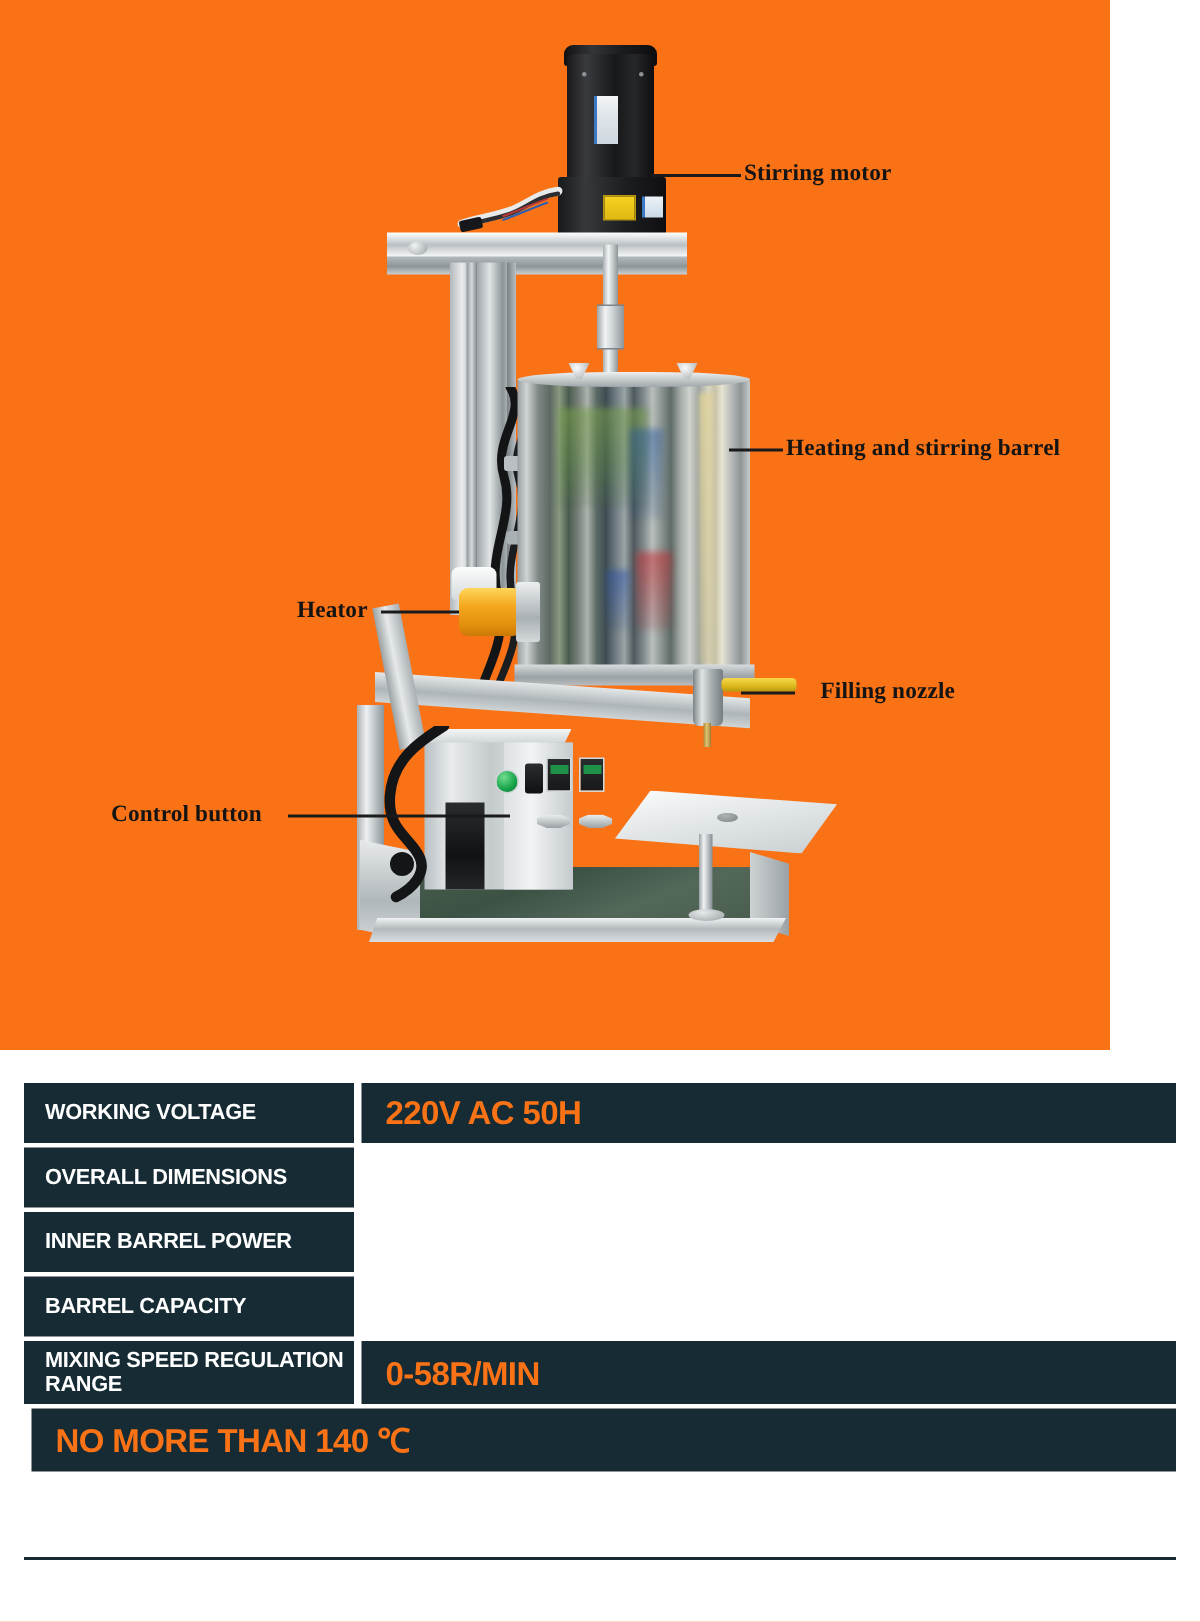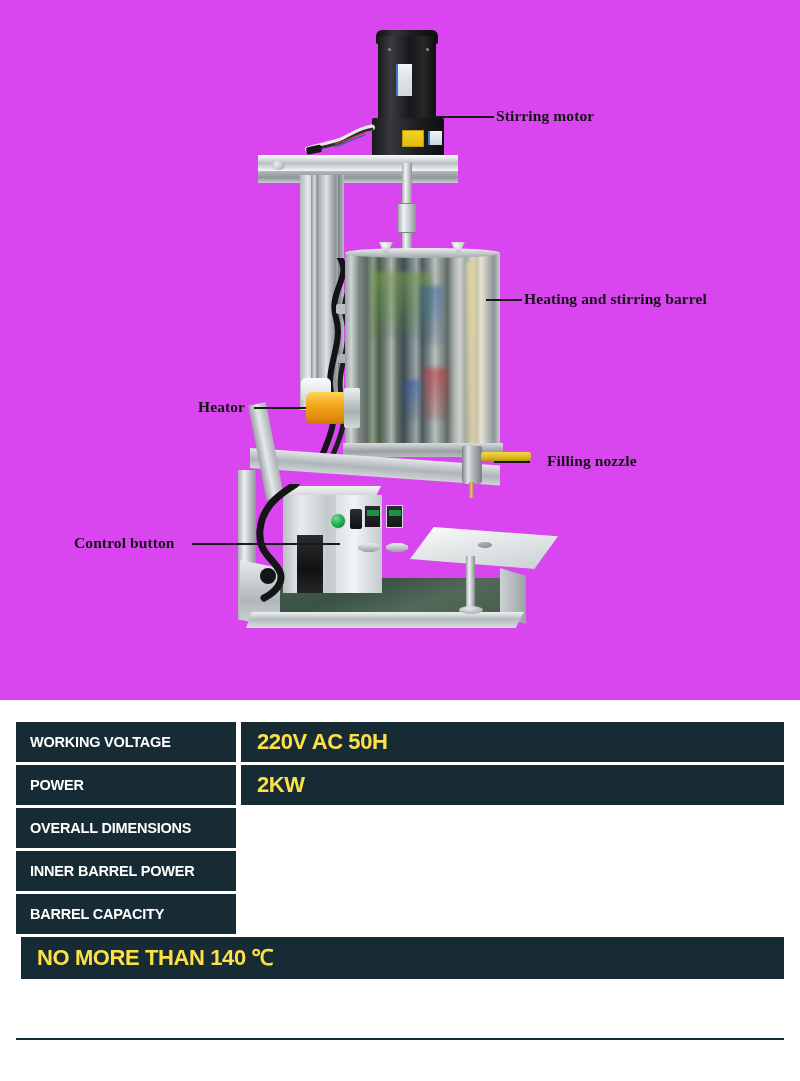--- a/index.html
+++ b/index.html
@@ -11,22 +11,22 @@
     width: 800px; height: 1081px;
     position: relative;
     font-family: "Liberation Sans", sans-serif;
     overflow: hidden;
   }
 
   
   .photo-area {
     position: absolute;
     left: 0; top: 0;
-    width: 800px; height: 700px;
-    background: #d946ef;
+    width: 740px; height: 700px;
+    background: #f97316;
     overflow: hidden;
   }
 
   
   .callout {
     position: absolute;
     font-family: "Liberation Serif", serif;
     font-weight: bold;
     font-size: 15.5px;
     color: #141414;
@@ -339,21 +339,21 @@
     padding: 5px 0 5px 14px;
     font-size: 14.5px;
     font-weight: bold;
     letter-spacing: -0.2px;
     line-height: 1.12;
   }
   .spec-gap { width: 5px; background: #ffffff; }
   .spec-value {
     flex: 1; min-height: 40px;
     background: #162b34;
-    color: #fde047;
+    color: #f97316;
     display: flex; align-items: center;
     padding: 4px 0 4px 16px;
     font-size: 22px;
     font-weight: bold;
     letter-spacing: -0.4px;
     line-height: 1.05;
   }
   .row-two .spec-label { min-height: 42px; }
   .row-two .spec-value { min-height: 42px; }
   .spec-bottom-line {
@@ -474,40 +474,40 @@
 </div>
 
 <div class="spec-table">
 
   <div class="spec-row">
     <div class="spec-label">WORKING VOLTAGE</div>
     <div class="spec-gap"></div>
     <div class="spec-value">220V AC 50H</div>
   </div>
 
-  <div class="spec-row">
-    <div class="spec-label">POWER</div>
-    <div class="spec-gap"></div>
-    <div class="spec-value">2KW</div>
-  </div>
 
   <div class="spec-row">
     <div class="spec-label">OVERALL DIMENSIONS</div>
     <div class="spec-gap"></div>
   </div>
 
   <div class="spec-row">
     <div class="spec-label">INNER BARREL POWER</div>
     <div class="spec-gap"></div>
   </div>
 
   <div class="spec-row">
     <div class="spec-label">BARREL CAPACITY</div>
     <div class="spec-gap"></div>
   </div>
 
+  <div class="spec-row row-two">
+    <div class="spec-label">MIXING SPEED REGULATION RANGE</div>
+    <div class="spec-gap"></div>
+    <div class="spec-value">0-58R/MIN</div>
+  </div>
 
   <div class="spec-row row-two">
     <div class="spec-gap"></div>
     <div class="spec-value">NO MORE THAN 140 ℃</div>
   </div>
 </div>
 <div class="spec-bottom-line"></div>
 
 </body></html>

